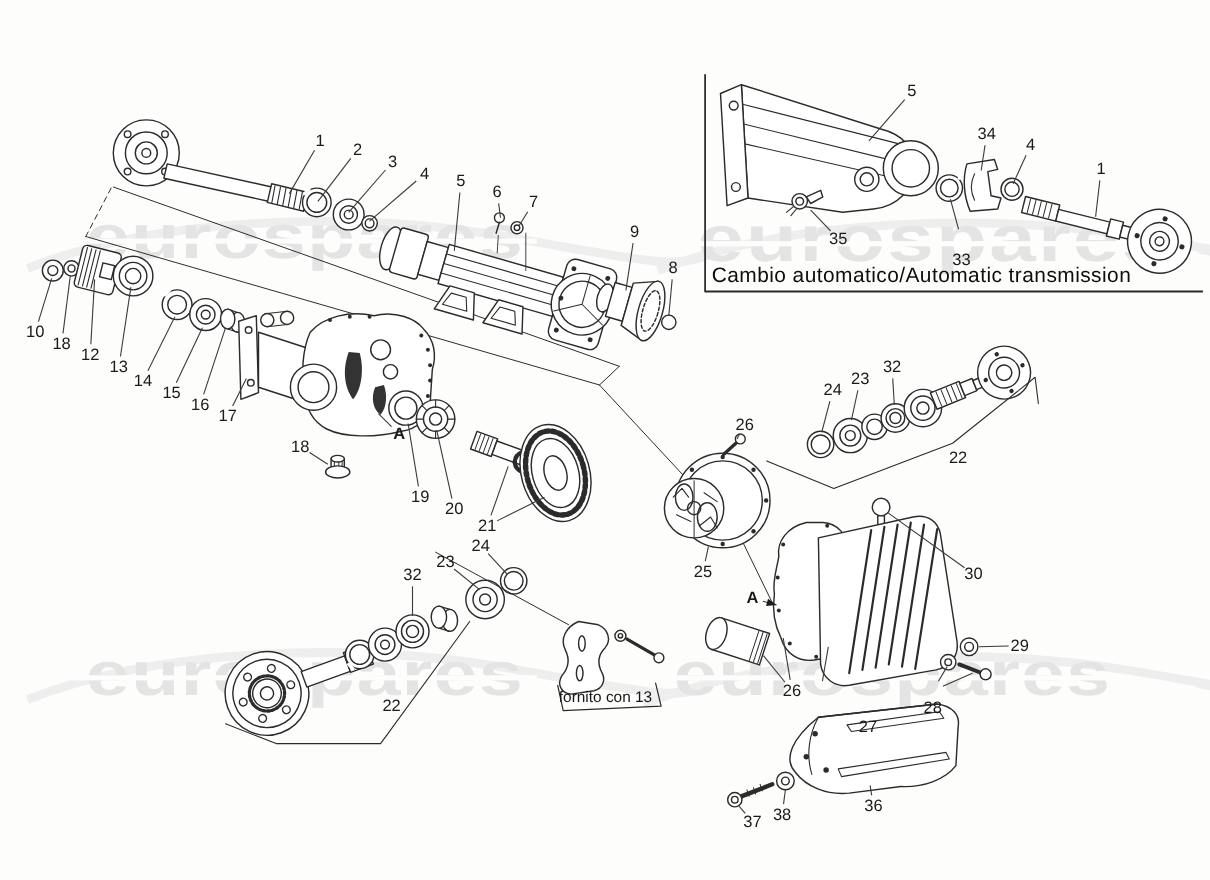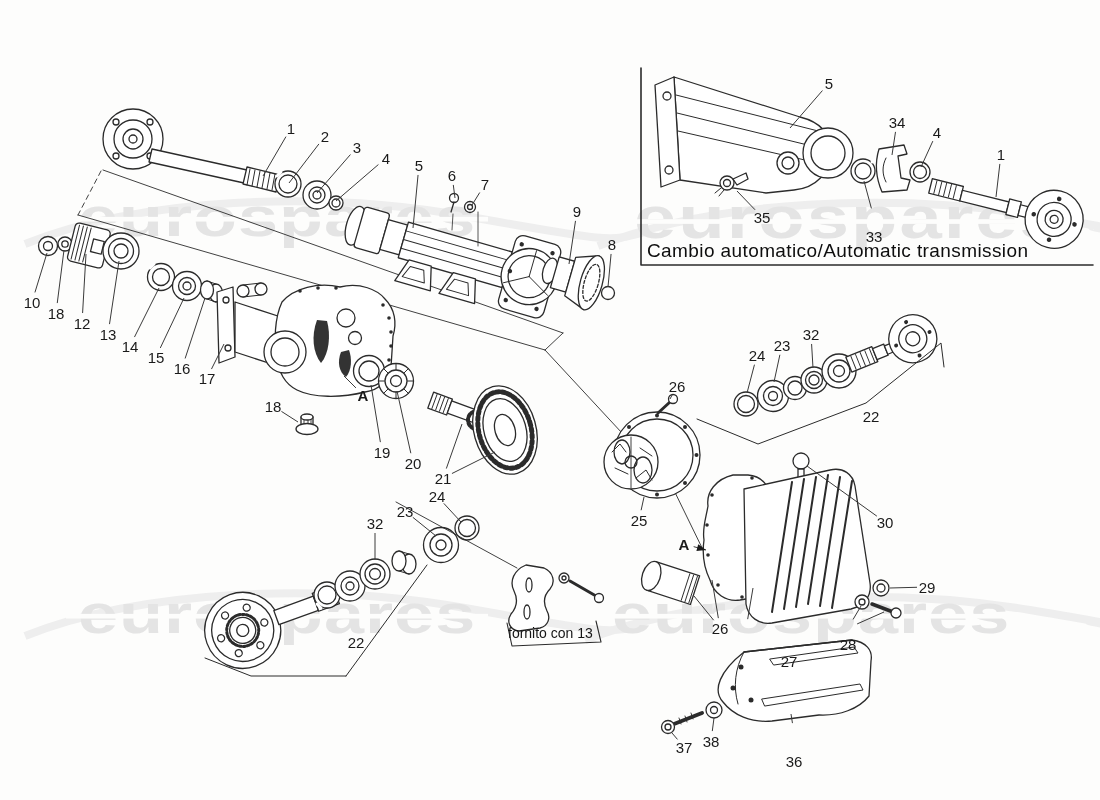--- a/index.html
+++ b/index.html
@@ -546,18 +546,18 @@
       <div class="callout" style="left: 405px; top: 511px;">23</div>
       <div class="callout" style="left: 437px; top: 496px;">24</div>
       <div class="callout" style="left: 356px; top: 642px;">22</div>
       <div class="callout letter" style="left: 684px; top: 544px;">A</div>
       <div class="callout" style="left: 720px; top: 628px;">26</div>
       <div class="callout" style="left: 789px; top: 629px; margin-top: 32px;">27</div>
       <div class="callout" style="left: 848px; top: 628px; margin-top: 16px;">28</div>
       <div class="callout" style="left: 927px; top: 587px;">29</div>
       <div class="callout" style="left: 684px; top: 747px;">37</div>
       <div class="callout" style="left: 711px; top: 741px;">38</div>
-      <div class="callout" style="left: 794px; top: 733px; margin-top: 28px;">36</div>
+      <div class="callout" style="left: 794px; top: 733px;">36</div>
     </div>
 
   <div id="caption">Cambio automatico/Automatic transmission</div>
   <div id="note">fornito con 13</div>
 </div>
 
 </body></html>

